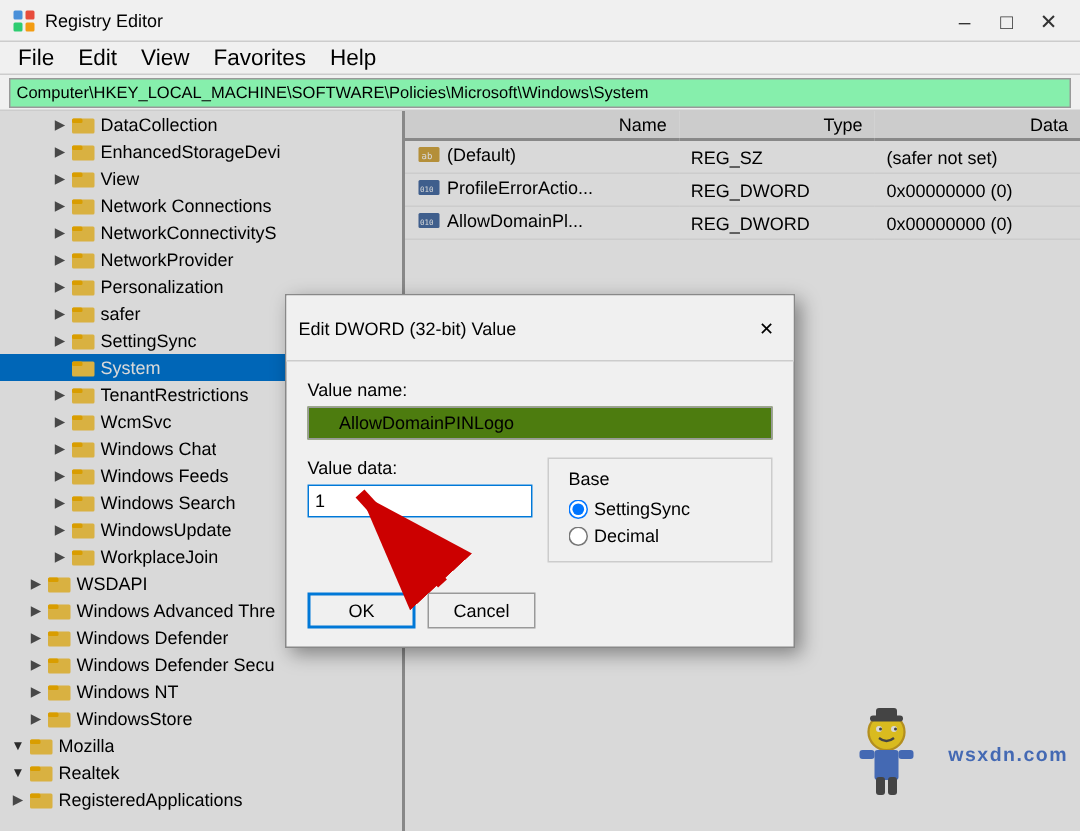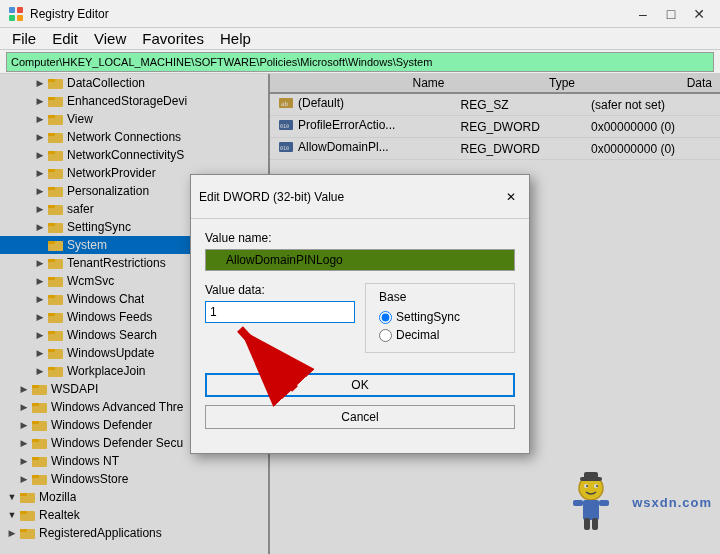--- a/index.html
+++ b/index.html
@@ -264,22 +264,21 @@
       font-size: 12px;
     }
     .radio-row input[type=radio] {
       cursor: pointer;
     }
 
     .dialog-buttons {
       display: flex;
       justify-content: flex-start;
       gap: 8px;
-      padding: 8px 14px 24px;
-      flex-direction: column;
+      padding: 8px 14px 12px;
     }
 
     .dialog-btn {
       min-width: 72px;
       height: 24px;
       border: 1px solid #999;
       background: #f0f0f0;
       cursor: pointer;
       font-size: 12px;
       font-family: inherit;

